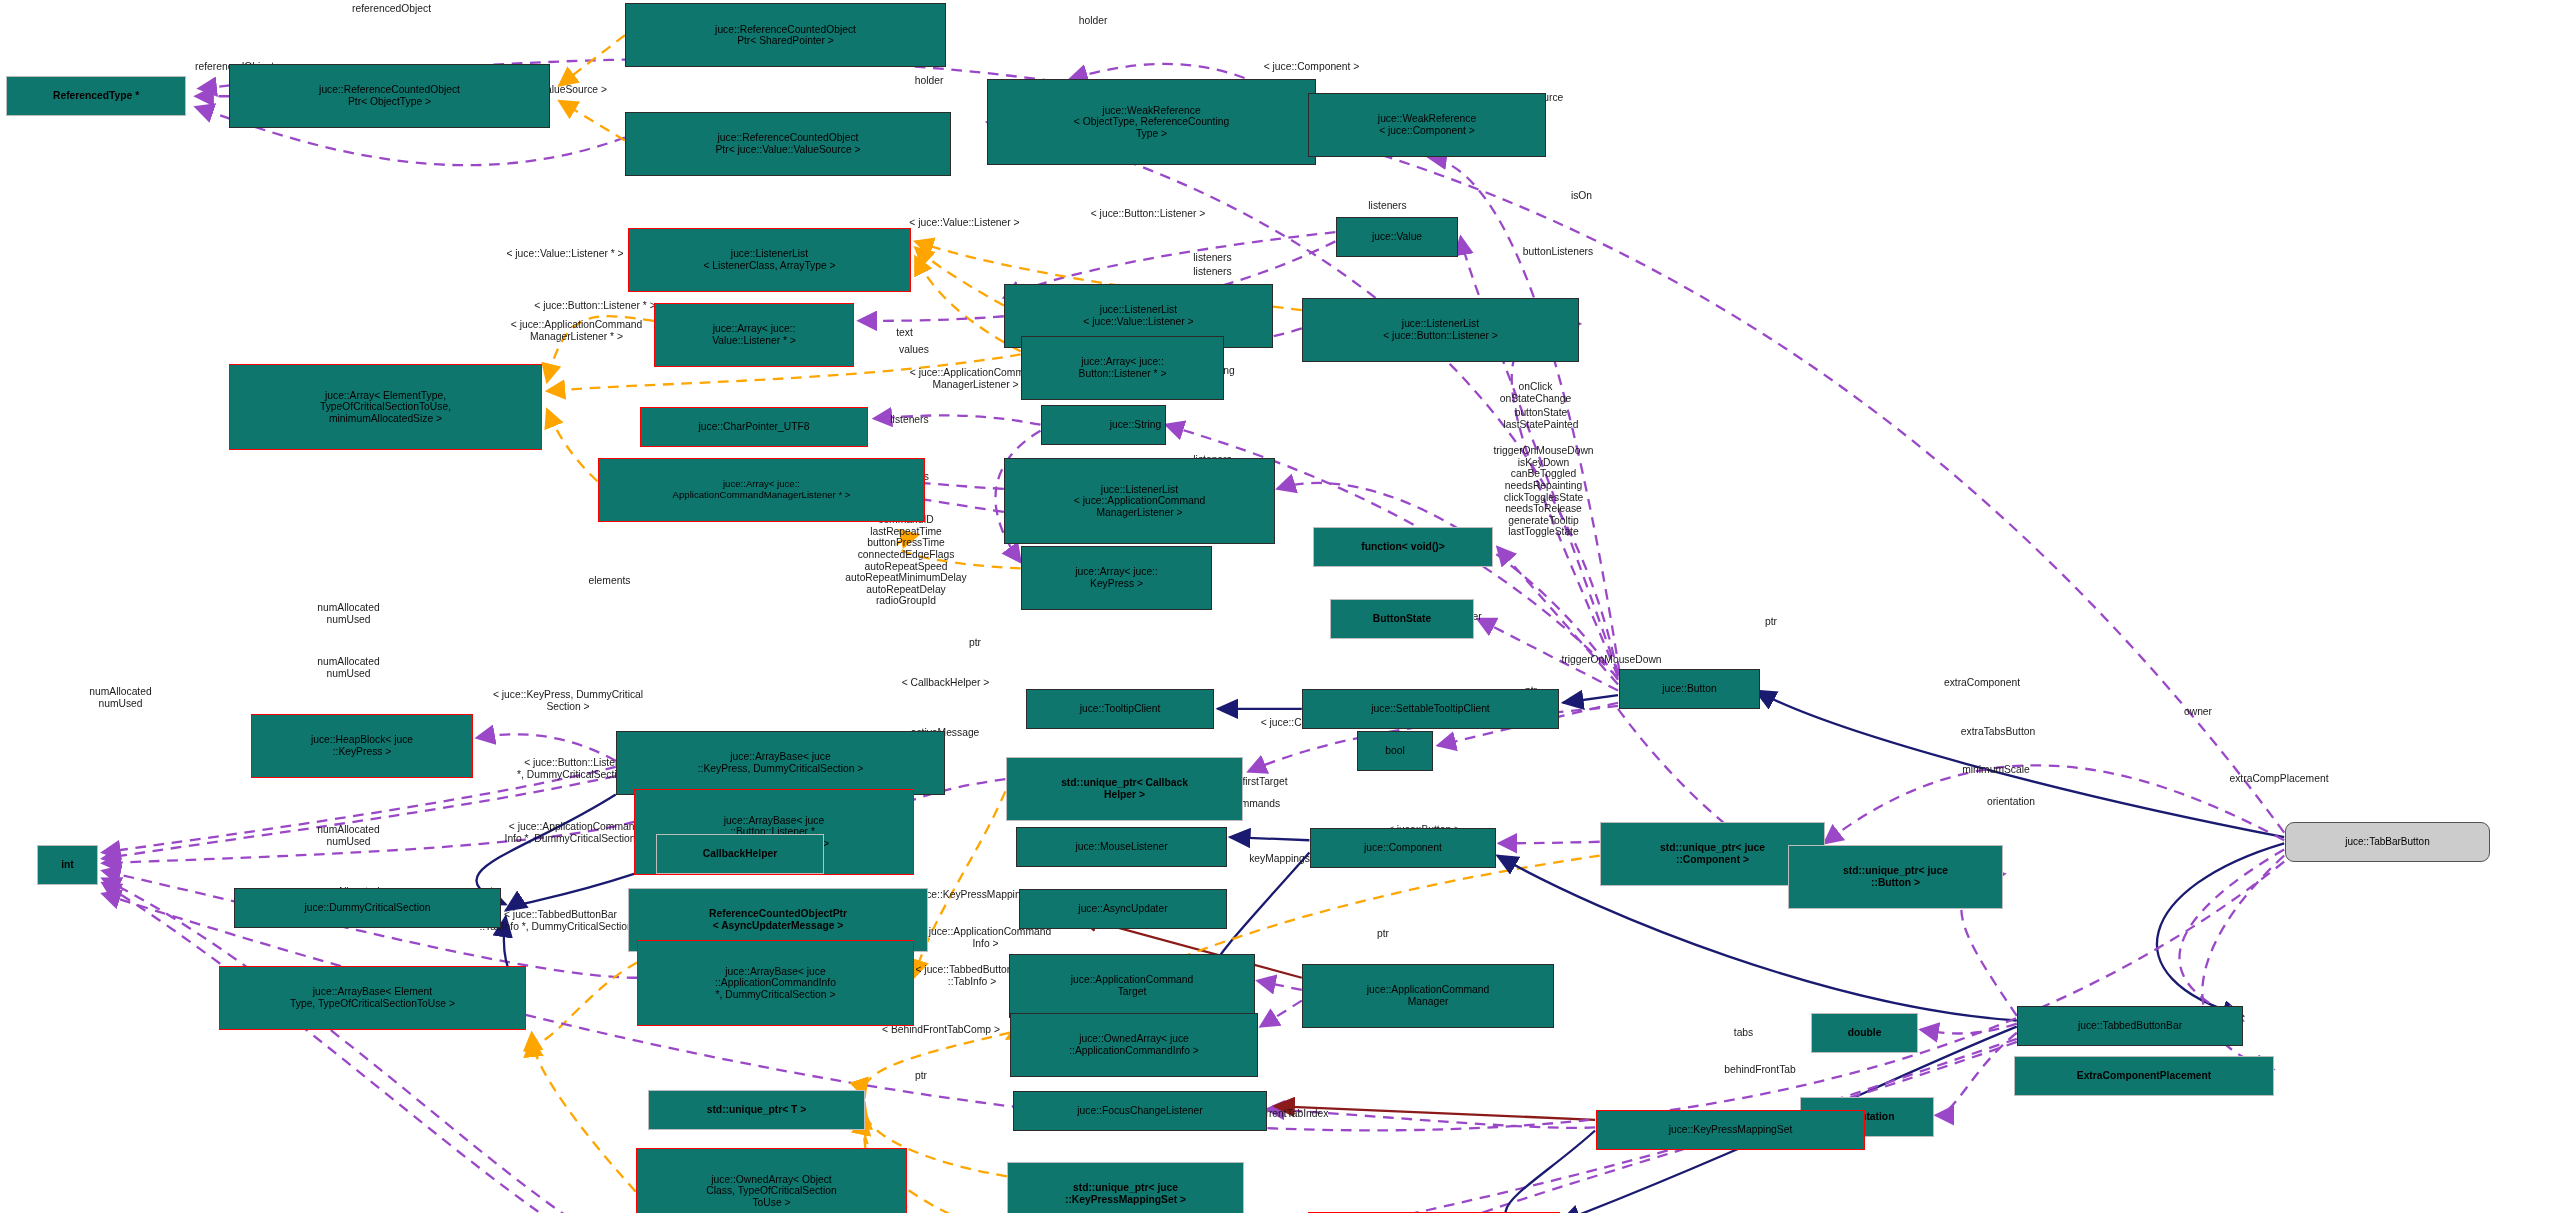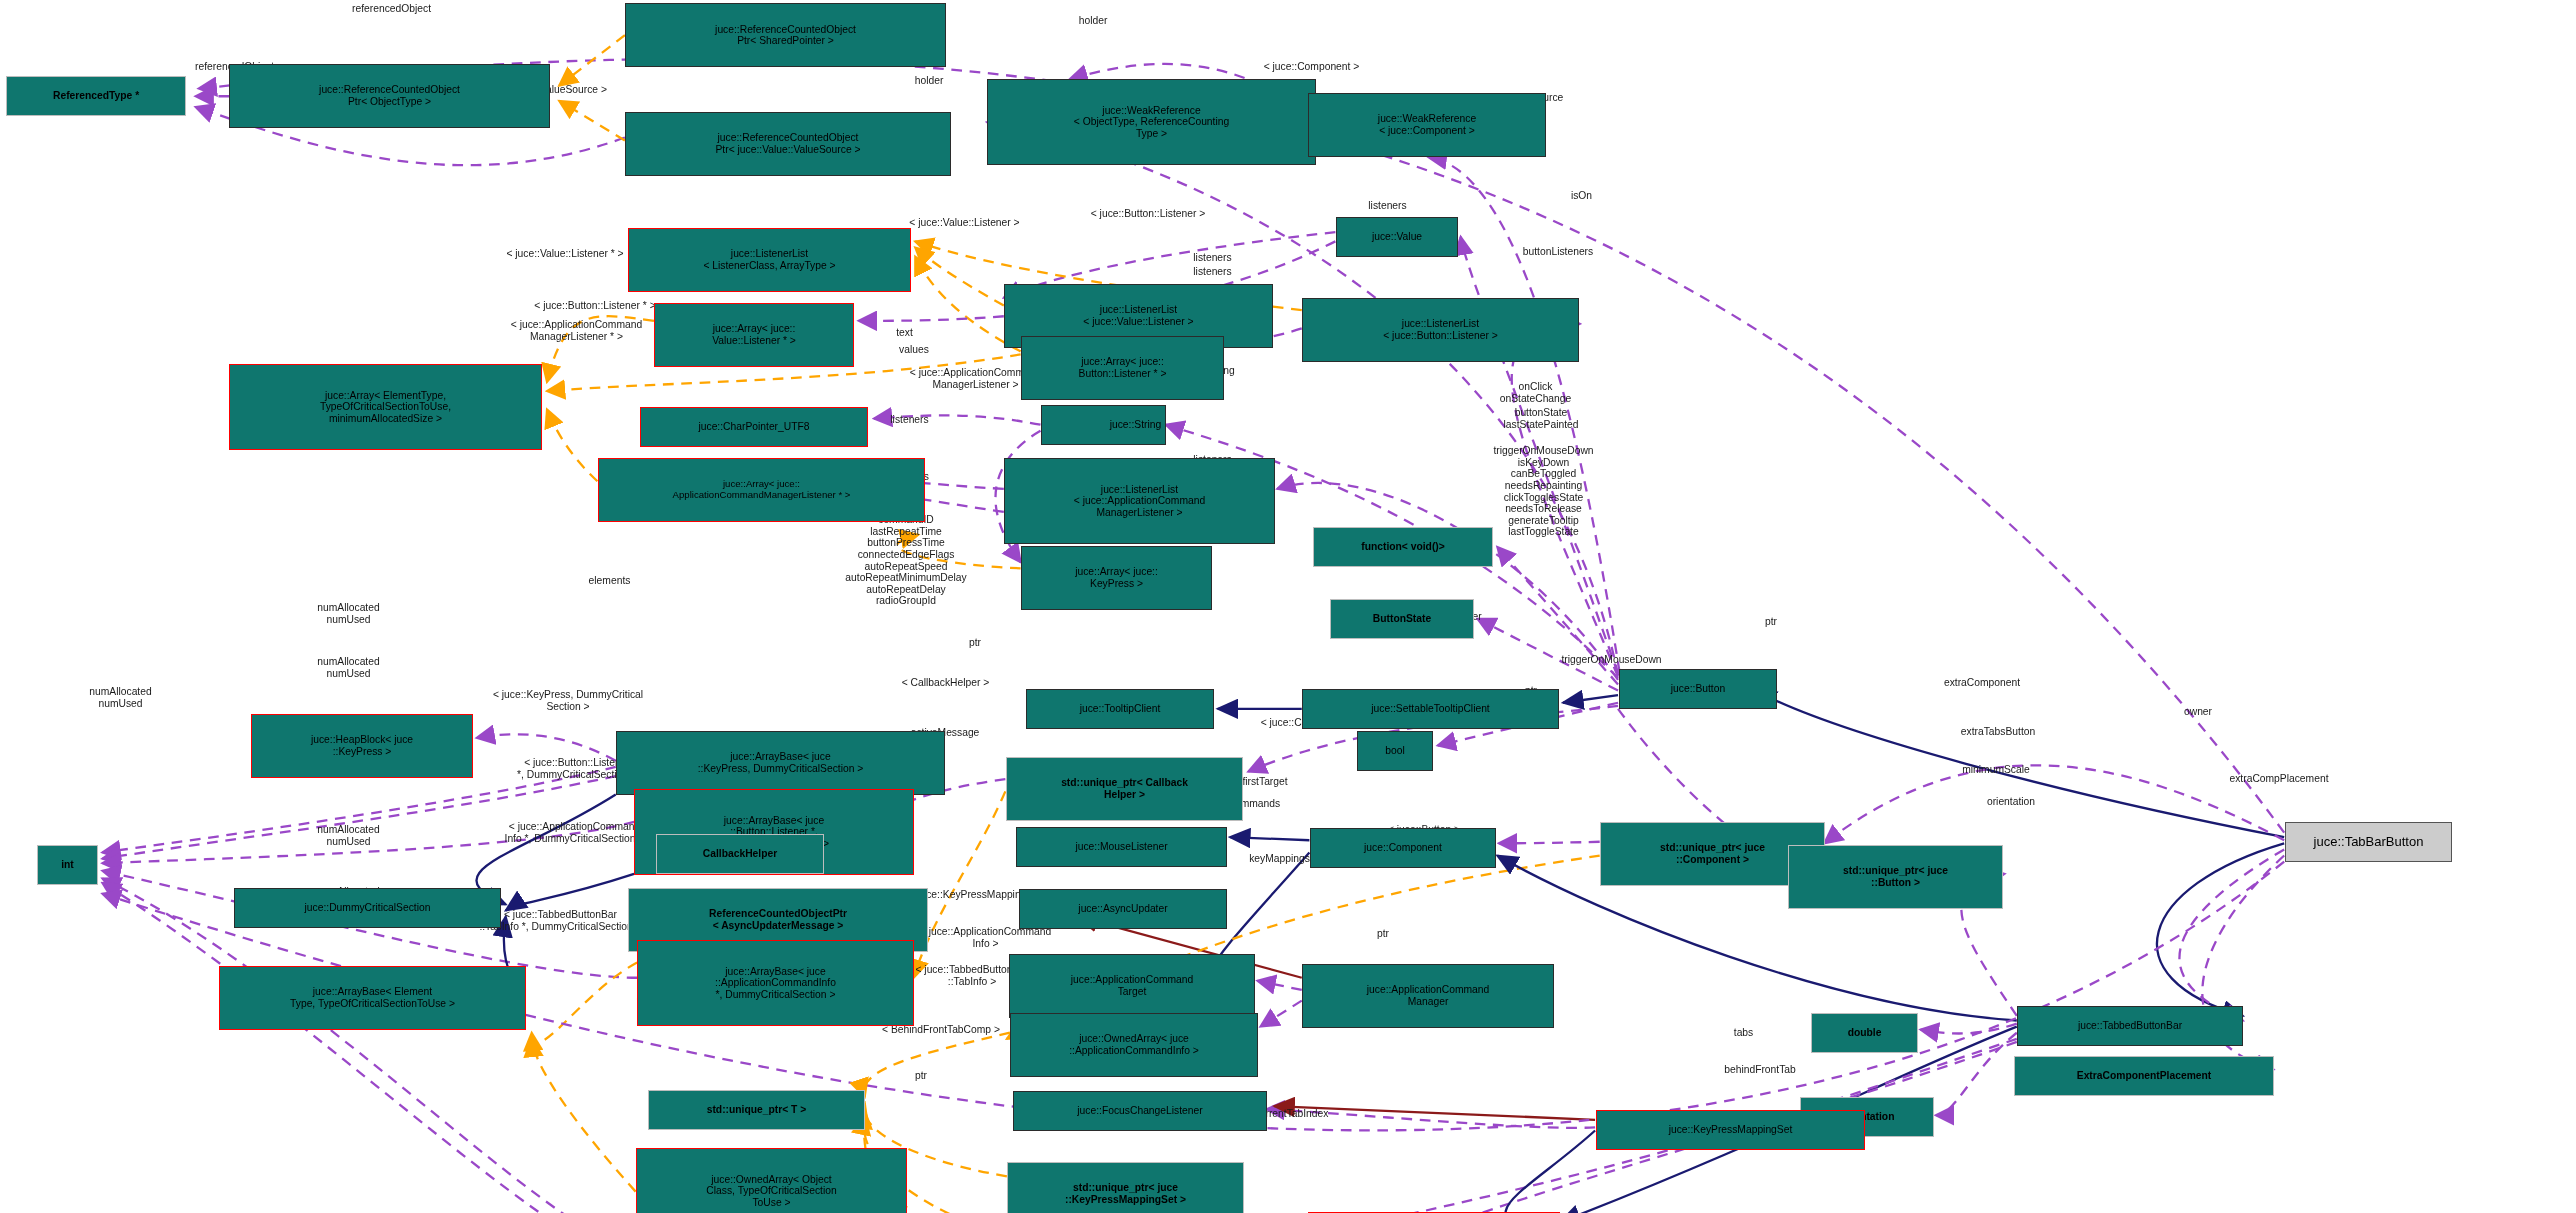--- a/index.html
+++ b/index.html
@@ -184,21 +184,21 @@
     <div class="node n-black" style="left: 1004px; top: 458px; width: 271px; min-height: 86px; font-size: 10.3px;"><span>juce::ListenerList
 &lt; juce::ApplicationCommand
 ManagerListener &gt;</span></div>
     <div class="node n-black" style="left: 1021px; top: 546px; width: 191px; min-height: 64px; font-size: 10.3px;"><span>juce::Array&lt; juce::
 KeyPress &gt;</span></div>
     <div class="node n-grey" style="left: 1313px; top: 527px; width: 180px; min-height: 40px; font-size: 10.3px;"><span>function&lt; void()&gt;</span></div>
     <div class="node n-grey" style="left: 1330px; top: 599px; width: 144px; min-height: 40px; font-size: 10.3px;"><span>ButtonState</span></div>
     <div class="node n-black" style="left: 1357px; top: 731px; width: 76px; min-height: 40px; font-size: 10.3px;"><span>bool</span></div>
     <div class="node n-black" style="left: 1026px; top: 689px; width: 188px; min-height: 40px; font-size: 10.3px;"><span>juce::TooltipClient</span></div>
     <div class="node n-black" style="left: 1302px; top: 689px; width: 257px; min-height: 40px; font-size: 10.3px;"><span>juce::SettableTooltipClient</span></div>
-    <div class="node n-black" style="left: 1619px; top: 669px; width: 158px; min-height: 40px; font-size: 10.3px;"><span>juce::Button</span></div>
+    <div class="node n-black" style="left: 1619px; top: 669px; width: 141px; min-height: 40px; font-size: 10.3px;"><span>juce::Button</span></div>
     <div class="node n-red" style="left: 251px; top: 714px; width: 222px; min-height: 64px; font-size: 10.3px;"><span>juce::HeapBlock&lt; juce
 ::KeyPress &gt;</span></div>
     <div class="node n-black" style="left: 616px; top: 731px; width: 329px; min-height: 64px; font-size: 10.3px;"><span>juce::ArrayBase&lt; juce
 ::KeyPress, DummyCriticalSection &gt;</span></div>
     <div class="node n-red" style="left: 634px; top: 789px; width: 280px; min-height: 86px; font-size: 10.3px;"><span>juce::ArrayBase&lt; juce
 ::Button::Listener *,
 DummyCriticalSection &gt;</span></div>
     <div class="node n-grey" style="left: 656px; top: 834px; width: 168px; min-height: 40px; font-size: 10.3px;"><span>CallbackHelper</span></div>
     <div class="node n-grey" style="left: 37px; top: 845px; width: 61px; min-height: 40px; font-size: 10.3px;"><span>int</span></div>
     <div class="node n-black" style="left: 234px; top: 888px; width: 267px; min-height: 40px; font-size: 10.3px;"><span>juce::DummyCriticalSection</span></div>
@@ -223,21 +223,21 @@
     <div class="node n-grey" style="left: 1788px; top: 845px; width: 215px; min-height: 64px; font-size: 10.3px;"><span>std::unique_ptr&lt; juce
 ::Button &gt;</span></div>
     <div class="node n-grey" style="left: 1811px; top: 1013px; width: 107px; min-height: 40px; font-size: 10.3px;"><span>double</span></div>
     <div class="node n-grey" style="left: 1800px; top: 1097px; width: 134px; min-height: 40px; font-size: 10.3px;"><span>Orientation</span></div>
     <div class="node n-black" style="left: 1010px; top: 1013px; width: 248px; min-height: 64px; font-size: 10.3px;"><span>juce::OwnedArray&lt; juce
 ::ApplicationCommandInfo &gt;</span></div>
     <div class="node n-black" style="left: 1013px; top: 1091px; width: 254px; min-height: 40px; font-size: 10.3px;"><span>juce::FocusChangeListener</span></div>
     <div class="node n-grey" style="left: 648px; top: 1090px; width: 217px; min-height: 40px; font-size: 10.3px;"><span>std::unique_ptr&lt; T &gt;</span></div>
     <div class="node n-black" style="left: 2017px; top: 1006px; width: 226px; min-height: 40px; font-size: 10.3px;"><span>juce::TabbedButtonBar</span></div>
     <div class="node n-grey" style="left: 2014px; top: 1056px; width: 260px; min-height: 40px; font-size: 10.3px;"><span>ExtraComponentPlacement</span></div>
-    <div class="node n-focus" style="left: 2285px; top: 822px; width: 167px; min-height: 40px; font-size: 13px;"><span>juce::TabBarButton</span></div>
+    <div class="node n-focus" style="left: 2285px; top: 822px; width: 205px; min-height: 40px; font-size: 10px; border-radius: 9px;"><span>juce::TabBarButton</span></div>
     <div class="node n-red" style="left: 636px; top: 1148px; width: 271px; min-height: 86px; font-size: 10.3px;"><span>juce::OwnedArray&lt; Object
 Class, TypeOfCriticalSection
 ToUse &gt;</span></div>
     <div class="node n-red" style="left: 1596px; top: 1110px; width: 269px; min-height: 40px; font-size: 10.3px;"><span>juce::KeyPressMappingSet</span></div>
     <div class="node n-grey" style="left: 1007px; top: 1162px; width: 237px; min-height: 64px; font-size: 10.3px;"><span>std::unique_ptr&lt; juce
 ::KeyPressMappingSet &gt;</span></div>
     <div class="node n-red" style="left: 1308px; top: 1212px; width: 252px; min-height: 40px; font-size: 10.3px;"></div>
     <div class="elabel" style="left: 269px; top: 3.1px; width: 245px; font-size: 10.3px;">referencedObject</div>
     <div class="elabel" style="left: 112px; top: 61px; width: 245px; font-size: 10.3px;">referencedObject</div>
     <div class="elabel" style="left: 269px; top: 98px; width: 245px; font-size: 10.3px;">referencedObject</div>

